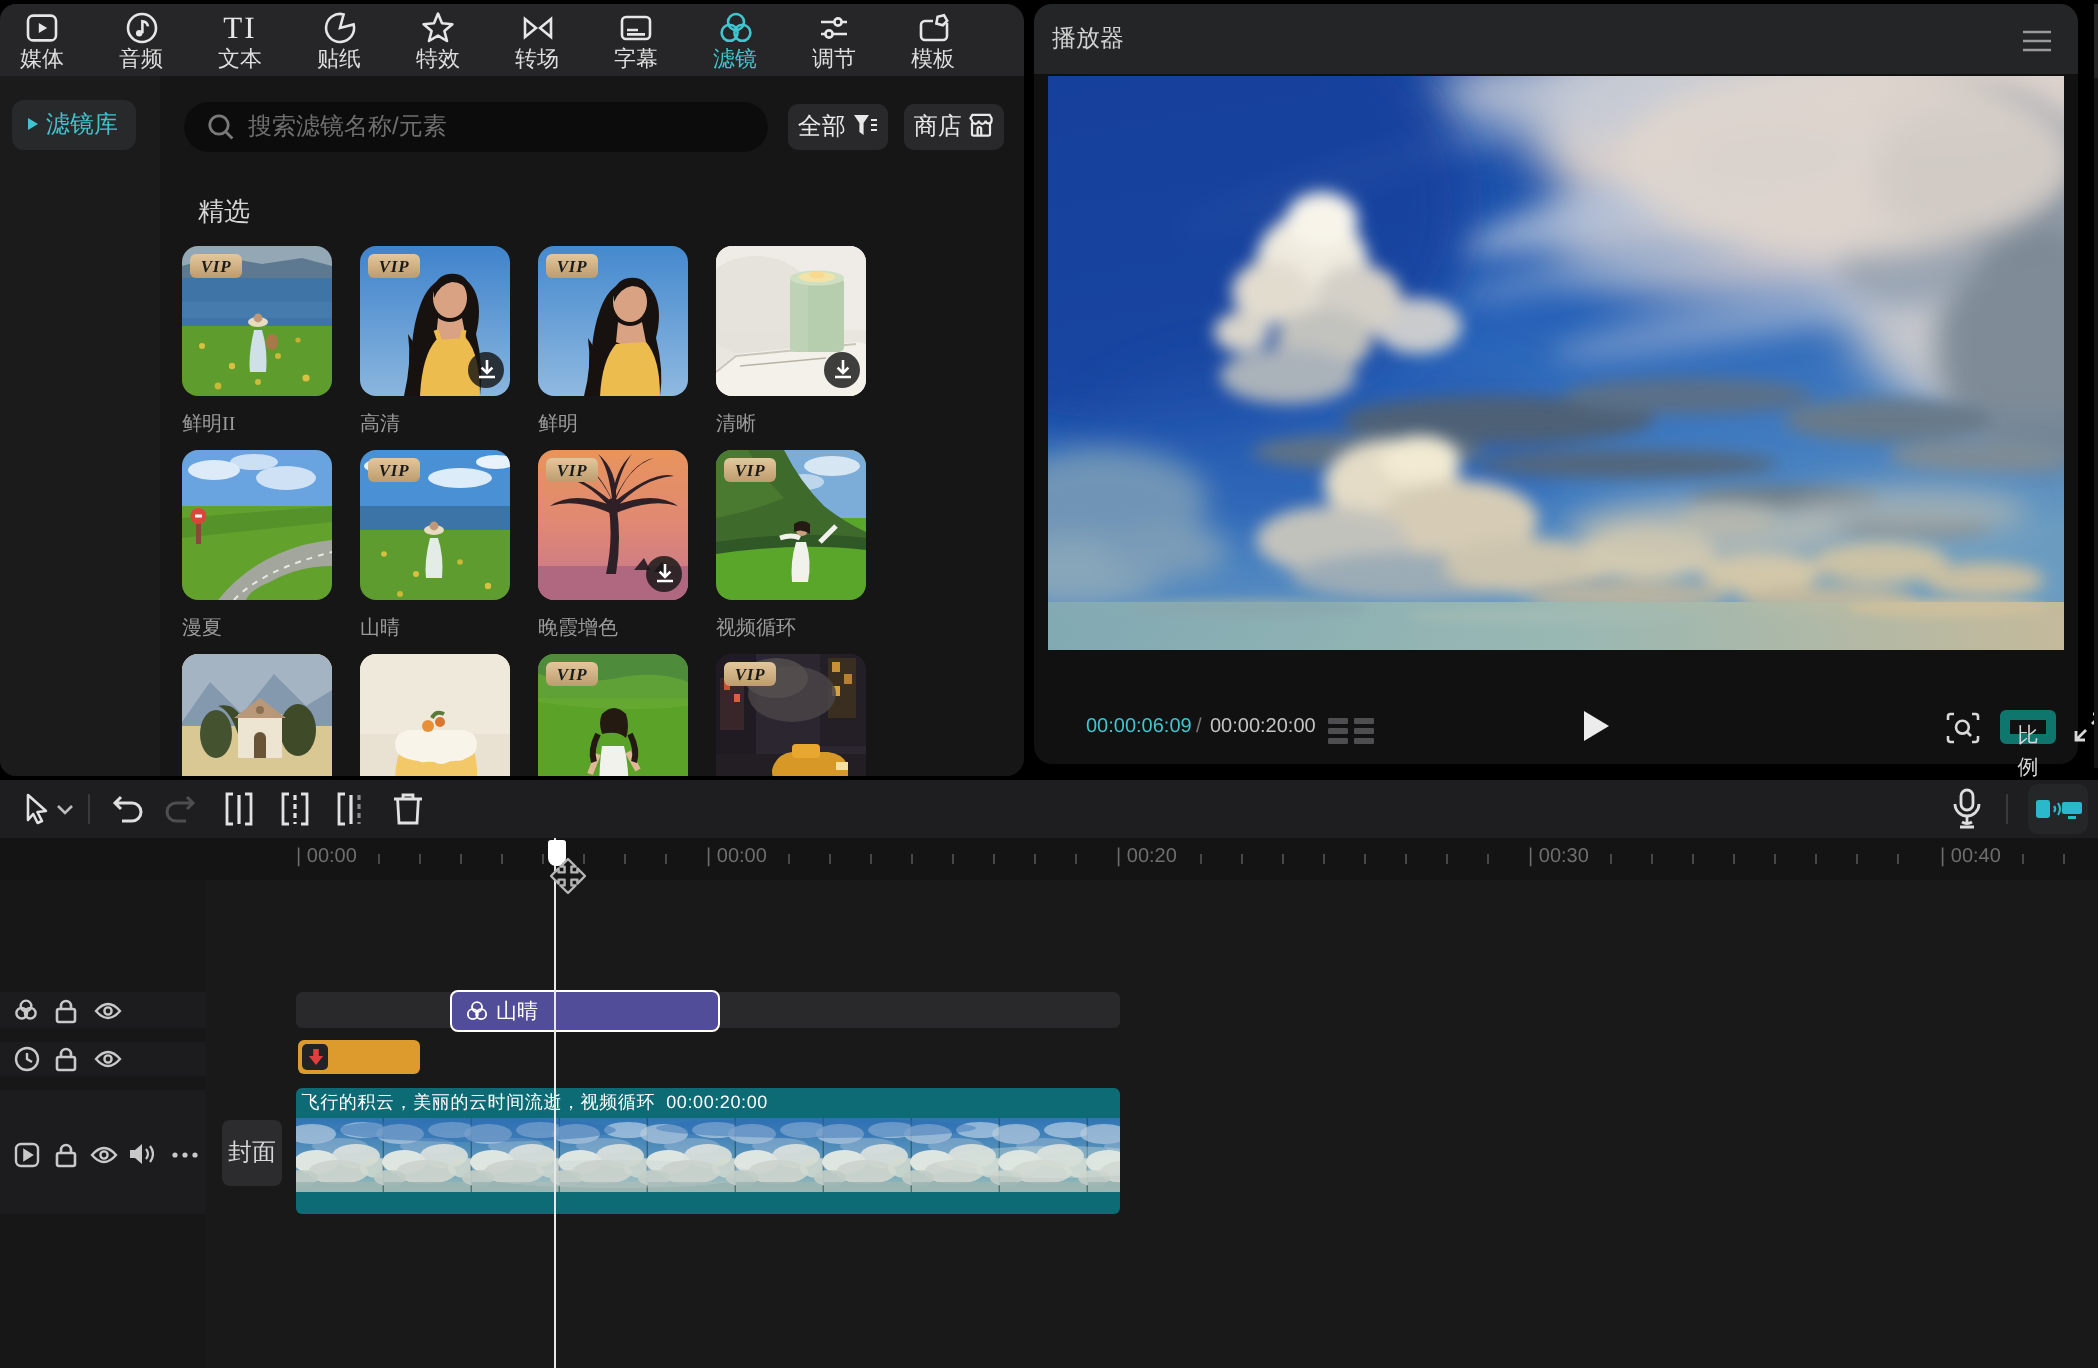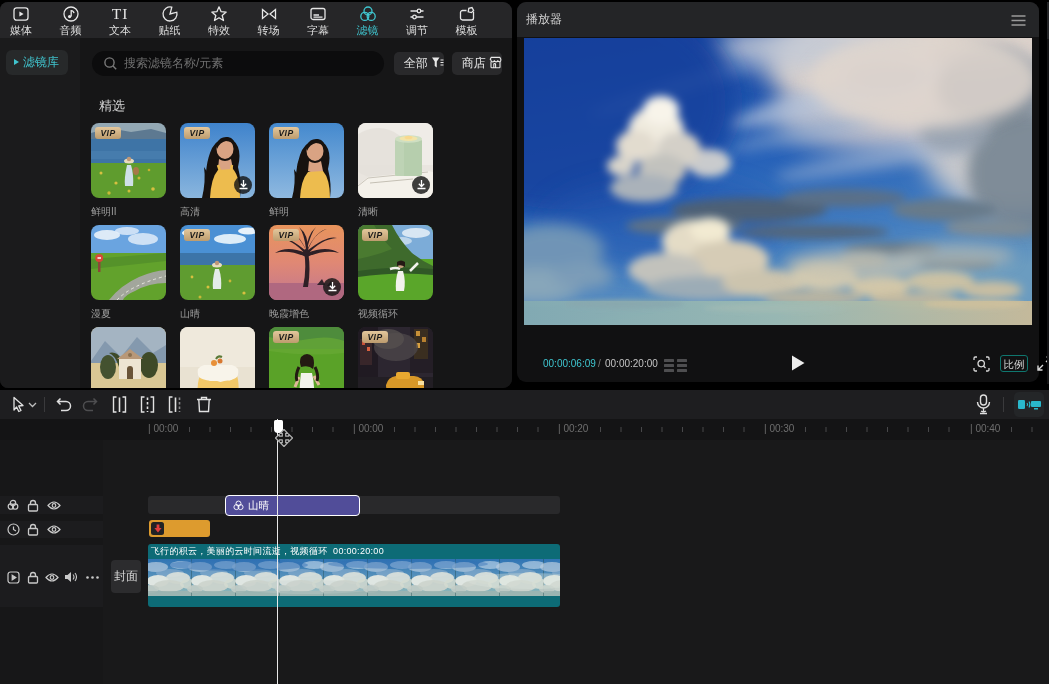--- a/index.html
+++ b/index.html
@@ -18,26 +18,26 @@
 #sidebar { left:0; top:36px; width:80px; height:350px; background:#1b1b1c; }
 #fbtn { left:6px; top:12px; width:62px; height:25px; background:#27292a; border-radius:6px;
   color:#40c4ce; font-size:12px; line-height:25px; text-align:center; padding-left:8px; }
 #fbtn .tri { position:absolute; left:8px; top:9px; width:0; height:0;
   border-left:5px solid #40c4ce; border-top:3.5px solid transparent; border-bottom:3.5px solid transparent; }
 #main { left:80px; top:36px; width:432px; height:350px; background:#161617; }
 #searchbar { left:12px; top:13px; width:292px; height:25px; background:#0c0c0d;
   border-radius:13px; color:#6f6f6f; font-size:12px; line-height:25px; }
 #searchbar .ph { margin-left:32px; }
 .sbtn { top:14px; height:23px; background:#29292b; border-radius:5px; color:#e8e8e8;
-  font-size:12px; line-height:23px; text-align:right; }
+  font-size:12px; line-height:23px; text-align:center; }
 #btn-all { left:314px; width:50px; }
 #btn-shop { left:372px; width:50px; }
 #seltitle { left:19px; top:59px; color:#d6d6d6; font-size:13px; }
 #grid { left:11px; top:85px; width:421px; height:265px; }
-.cell { position:absolute; width:75px; }
+.cell { position:absolute; width:75px;font-family:Liberation Serif, serif; }
 .thumb { position:relative; width:75px; height:75px; border-radius:8px; overflow:hidden; }
 .thumb svg { display:block; }
 .clabel { margin-top:7px; color:#9b9b9b; font-size:10px; }
 .vip { position:absolute; left:4px; top:4px; width:26px; height:12px; border-radius:3px;
   background:linear-gradient(180deg,#e3c79c,#bd9c6e); color:#1a1a1a; font-weight:bold;
   font-style:italic; font-size:8.5px; line-height:12px; text-align:center; letter-spacing:0.4px; }
 .dl { position:absolute; right:3px; top:53px; width:18px; height:18px; border-radius:50%;
   background:rgba(22,22,22,0.82); }
 .dl svg { display:block; margin:0 auto; }
 
@@ -569,21 +569,21 @@
           <path d="M1 0.5 L13.5 8 L1 15.5 Z" fill="#ececec"></path>
         </svg>
       <svg style="position:absolute;left:438px;top:31px" width="17" height="16" viewBox="0 0 17 16" fill="none" stroke="#d8d8d8" stroke-width="1.3">
           <path d="M1 4 V2.2 a1.2 1.2 0 0 1 1.2 -1.2 H4"></path>
           <path d="M13 1 h1.8 a1.2 1.2 0 0 1 1.2 1.2 V4"></path>
           <path d="M16 12 v1.8 a1.2 1.2 0 0 1 -1.2 1.2 H13"></path>
           <path d="M4 15 H2.2 a1.2 1.2 0 0 1 -1.2 -1.2 V12"></path>
           <circle cx="8.2" cy="7.6" r="3.2"></circle>
           <path d="M10.5 10 L12.5 12"></path>
         </svg>
-      <div style="position:absolute;left:465px;top:30px;width:28px;height:17px;border:1px solid #0f766e;border-radius:3px;color:#d8d8d8;font-size:10.5px;text-align:center;line-height:16px">比例</div>
+      <div style="position:absolute;left:465px;top:30px;width:28px;height:17px;border:5px solid #0f766e;border-radius:3px;color:#d8d8d8;font-size:10.5px;text-align:center;line-height:16px">比例</div>
       <svg style="position:absolute;left:502px;top:31px" width="15" height="15" viewBox="0 0 15 15" fill="none" stroke="#d8d8d8" stroke-width="1.4">
           <path d="M9.5 1 H14 V5.5 M14 1 L9 6"></path>
           <path d="M5.5 14 H1 V9.5 M1 14 L6 9"></path>
         </svg>
     </div>
   </div>
   <div id="rightsliver" class="abs">
       <div style="position:absolute;top:0;left:0;width:2px;height:37px;background:#242527"></div>
       <div style="position:absolute;top:37px;left:0;width:2px;height:345px;background:#141415"></div>
     </div>

